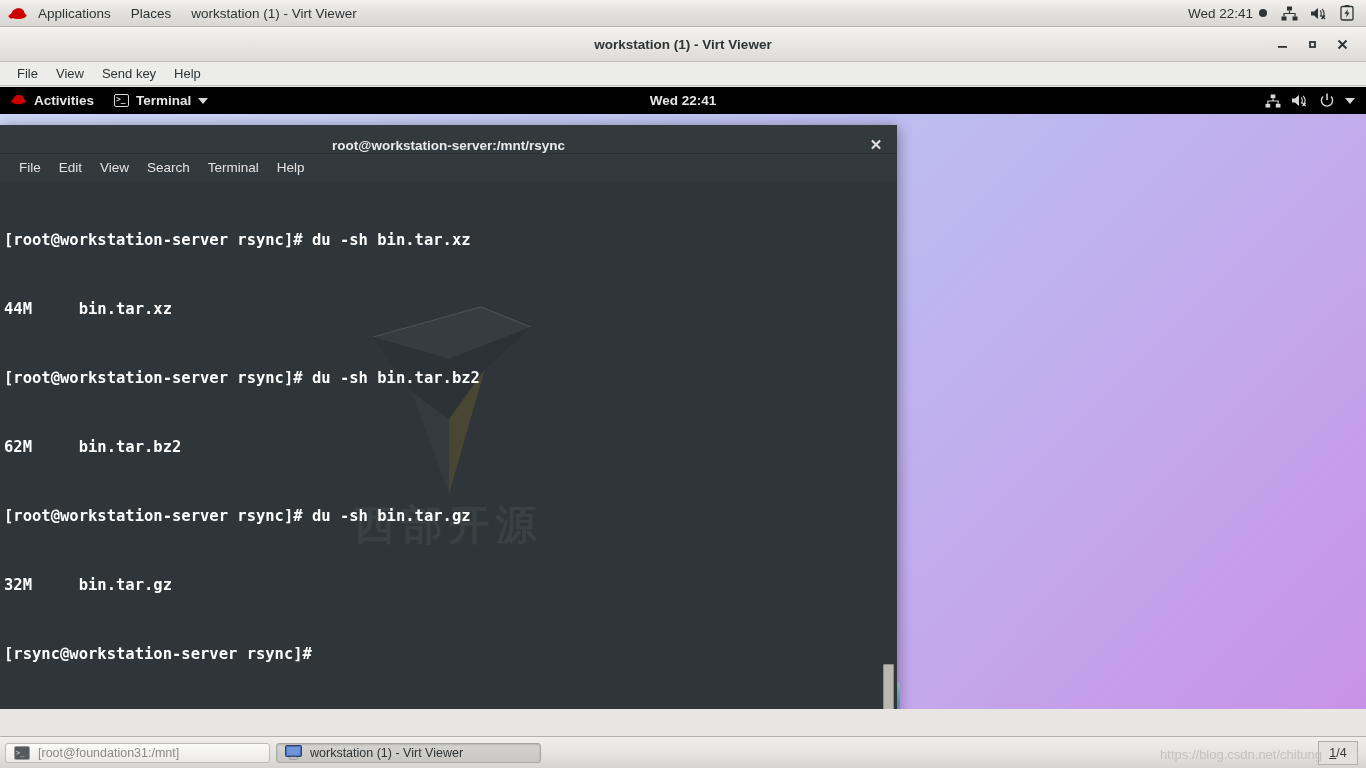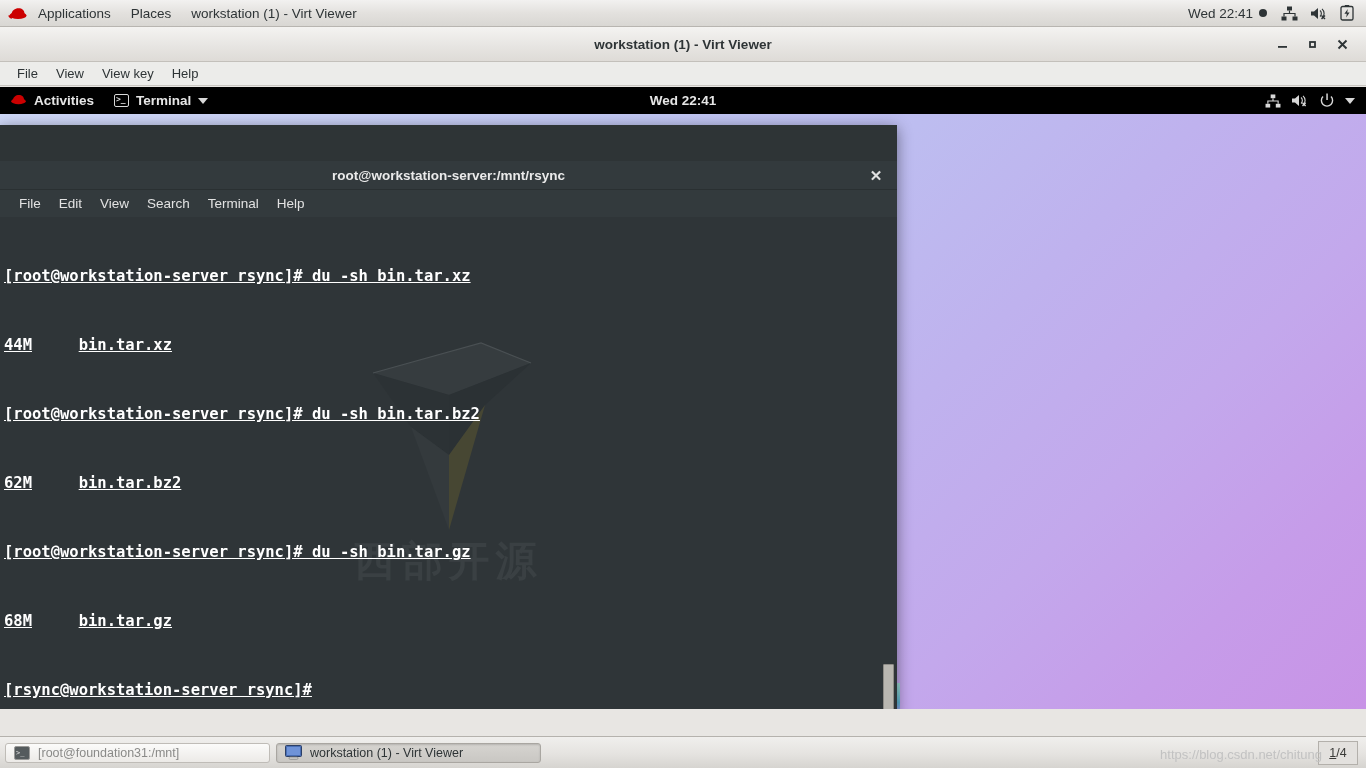--- a/index.html
+++ b/index.html
@@ -103,23 +103,22 @@
   
   #terminal-window {
     position:absolute; left:0; top:38px; width:897px; height:591px;
     z-index:10;
     box-shadow:0 3px 14px rgba(0,0,0,0.45);
     display:flex; flex-direction:column;
     background:#2e3436;
   }
   #term-titlebar {
     height:29px; background:#333a3d; position:relative;
-    display:flex; align-items:center; flex:0 0 auto;
+    display:flex; align-items:flex-end; flex:0 0 auto;
     border-bottom:1px solid #2a3032;
-    margin-top:36px;
   }
   #term-title {
     position:absolute; left:0; right:0; text-align:center;
     font-size:13.5px; font-weight:bold; color:#eaeaea;
   }
   #term-close {
     margin-left:auto; margin-right:12px; z-index:2;
     font-size:15px; font-weight:bold; color:#e0e0e0; line-height:1;
     width:18px; height:18px; display:flex; align-items:center; justify-content:center;
   }
@@ -140,21 +139,21 @@
     font-family:"DejaVu Sans", sans-serif;
     font-size:41px; font-weight:bold; color:#3a4043;
     letter-spacing:6px; margin-top:6px; line-height:1;
   }
   #term-text {
     position:absolute; left:4px; top:2px; right:18px;
     font-family:"DejaVu Sans Mono", monospace;
     font-size:15.5px; line-height:23px; color:#ffffff;
     white-space:pre; font-weight:bold;
   }
-  #term-text .line { height:23px;text-decoration:underline; }
+  #term-text .line { height:23px; }
   #term-scrollbar {
     position:absolute; right:3px; top:0; width:11px; height:100%;
   }
   #term-scroll-thumb {
     position:absolute; left:0; width:11px; height:46px; bottom:6px;
     background:#b9b7b1; border:1px solid #8e8c87; border-radius:1px;
   }
 
   
   #host-taskbar {
@@ -262,21 +261,21 @@
       <span class="wbtn">
         <svg width="13" height="13" viewBox="0 0 13 13">
             <path d="M2.5 2.5 L10.5 10.5 M10.5 2.5 L2.5 10.5" stroke="#2e3436" stroke-width="1.9"></path>
           </svg>
       </span>
     </div>
   </div>
   <div id="vv-menubar">
     <span class="vv-menu">File</span>
     <span class="vv-menu">View</span>
-    <span class="vv-menu">View key</span>
+    <span class="vv-menu">Send key</span>
     <span class="vv-menu">Help</span>
   </div>
 </div>
 
 <div id="guest">
   <div id="guest-wallpaper"></div>
   <div id="guest-wallpaper-band"></div>
 
   <div id="guest-topbar">
     <span class="gt-item">
@@ -347,21 +346,21 @@
           <polyline points="10,38 118,8 168,28" fill="none" stroke="#4a5053" stroke-width="1.2"></polyline>
         </svg>
         <span class="wm-text">西部开源</span>
       </div>
       <div id="term-text">
         <div class="line">[root@workstation-server rsync]# du -sh bin.tar.xz</div>
         <div class="line">44M	bin.tar.xz</div>
         <div class="line">[root@workstation-server rsync]# du -sh bin.tar.bz2</div>
         <div class="line">62M	bin.tar.bz2</div>
         <div class="line">[root@workstation-server rsync]# du -sh bin.tar.gz</div>
-        <div class="line">68M	bin.tar.gz</div>
+        <div class="line">32M	bin.tar.gz</div>
         <div class="line">[rsync@workstation-server rsync]#</div>
       </div>
       <div id="term-scrollbar">
         <div id="term-scroll-thumb"></div>
       </div>
     </div>
   </div>
 </div>
 
 <div id="host-taskbar">

